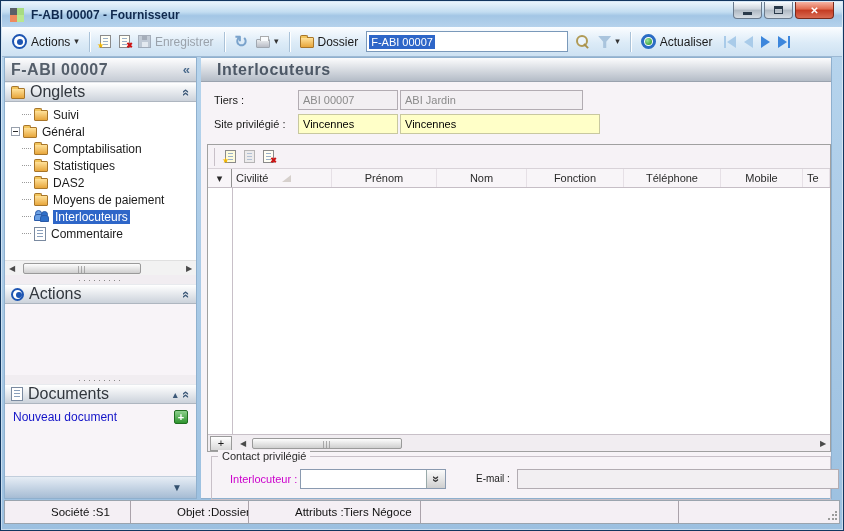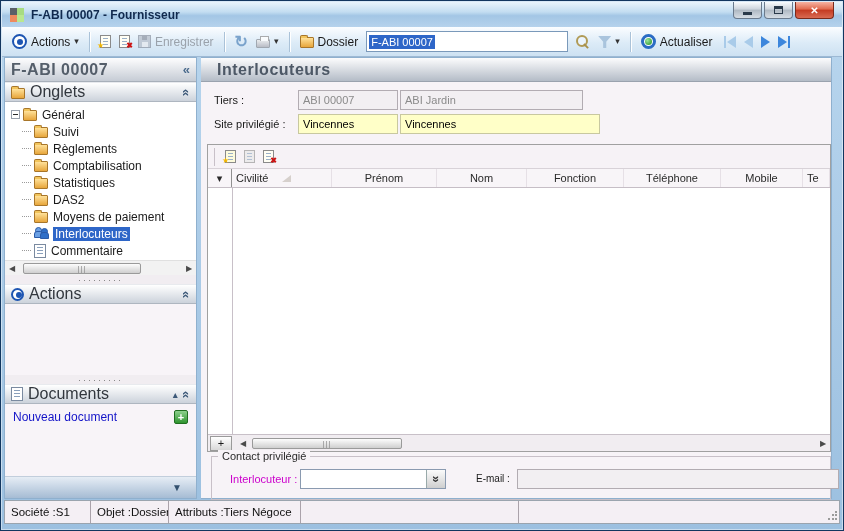--- a/index.html
+++ b/index.html
@@ -177,21 +177,21 @@
   .combo-text { flex:1; font-size:11px; padding:3px 3px; color:#1a1a1a; }
   .combo-btn { width:19px; background:linear-gradient(#fbfbfb,#cfcfcf); border-left:1px solid #9aa; display:flex; align-items:center; justify-content:center; }
   .combo-chev { display:inline-block; transform:rotate(90deg); color:#3a3a3a; font-weight:bold; font-size:12px; }
   .combo-chev::before { content:"»"; }
   .email-label { position:absolute; left:264px; top:16px; font-size:10px; color:#1a1a1a;text-align:right; }
   .email-field { position:absolute; left:305px; top:12px; width:322px; height:20px; background:#f2eff2; border:1px solid #b2acb2; font-size:11px; padding:0 4px; color:#555; font-family:"Liberation Sans",sans-serif; }
 
   
   .statusbar { position:absolute; left:3px; right:3px; bottom:6px; height:24px; background:#f4eff4; border:1px solid #9aa4ae;
     display:flex; align-items:stretch; font-size:11.5px; color:#111; }
-  .sb-seg { display:flex; align-items:center; padding-left:6px; border-right:1px solid #aaa2aa; overflow:hidden; white-space:nowrap; }
+  .sb-seg { display:flex; align-items:center; padding-left:6px; border-right:1px solid #aaa2aa; overflow:hidden; white-space:nowrap;margin-left:40px; }
   .sb-1{width:86px}.sb-2{width:78px}.sb-3{width:132px}.sb-4{width:218px}.sb-5{flex:1;border-right:none;position:relative}
   .grip { position:absolute; right:2px; bottom:2px; width:10px; height:10px;
     background:radial-gradient(circle 1px at 2px 8px,#9a9a9a 98%,transparent), radial-gradient(circle 1px at 6px 8px,#9a9a9a 98%,transparent),
                radial-gradient(circle 1px at 6px 4px,#9a9a9a 98%,transparent), radial-gradient(circle 1px at 9px 8px,#9a9a9a 98%,transparent),
                radial-gradient(circle 1px at 9px 4px,#9a9a9a 98%,transparent), radial-gradient(circle 1px at 9px 1px,#9a9a9a 98%,transparent); }
 </style>
 </head>
 <body>
 
 <div class="window">
@@ -286,34 +286,29 @@
         <span class="chev-left"></span>
       </div>
 
       <div class="panel-header">
         <span class="ico ico-folder"></span>
         <span class="panel-title">Onglets</span>
         <span class="chev-up"></span>
       </div>
 
       <div class="tree">
+        <div class="tree-row child">
+          <span class="dots-h"></span>
+          <span class="ico ico-folder"></span>
+          <span class="tree-label">Suivi</span>
+        </div>
         <div class="tree-row">
           <span class="expander"></span>
           <span class="ico ico-folder"></span>
           <span class="tree-label">Général</span>
-        </div>
-        <div class="tree-row child">
-          <span class="dots-h"></span>
-          <span class="ico ico-folder"></span>
-          <span class="tree-label">Suivi</span>
-        </div>
-        <div class="tree-row child">
-          <span class="dots-h"></span>
-          <span class="ico ico-folder"></span>
-          <span class="tree-label">Règlements</span>
         </div>
         <div class="tree-row child">
           <span class="dots-h"></span>
           <span class="ico ico-folder"></span>
           <span class="tree-label">Comptabilisation</span>
         </div>
         <div class="tree-row child">
           <span class="dots-h"></span>
           <span class="ico ico-folder"></span>
           <span class="tree-label">Statistiques</span>

